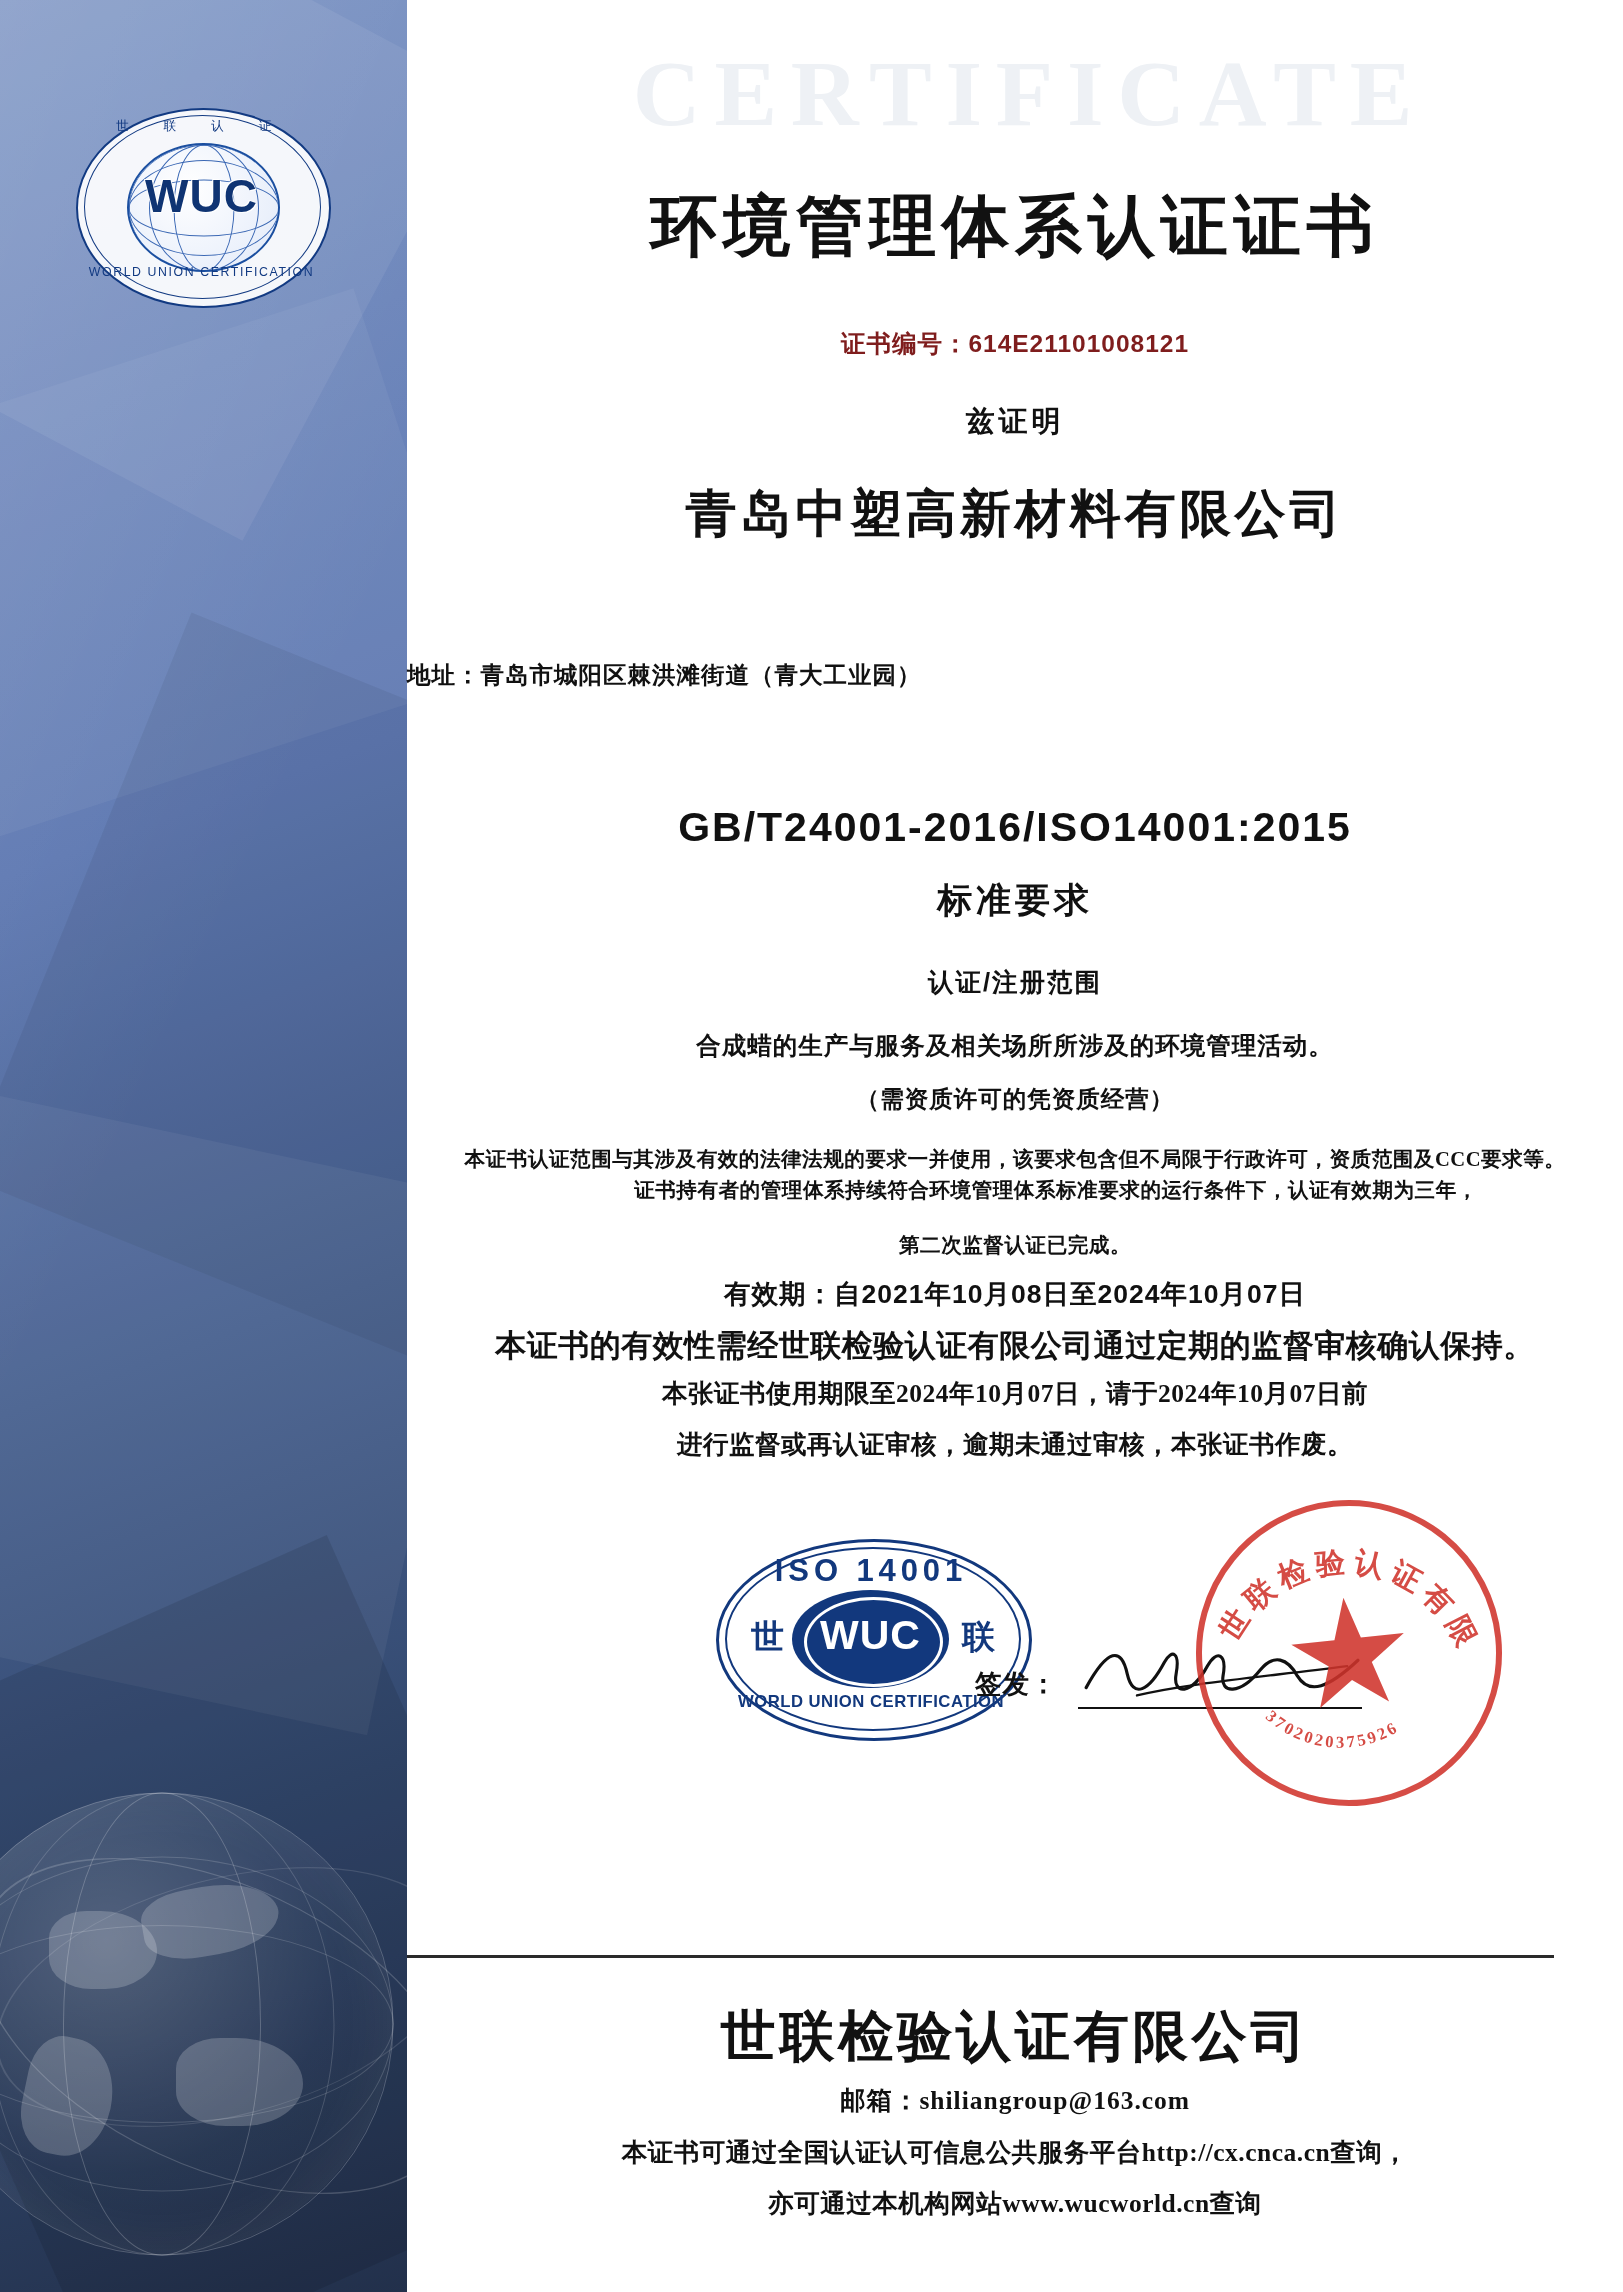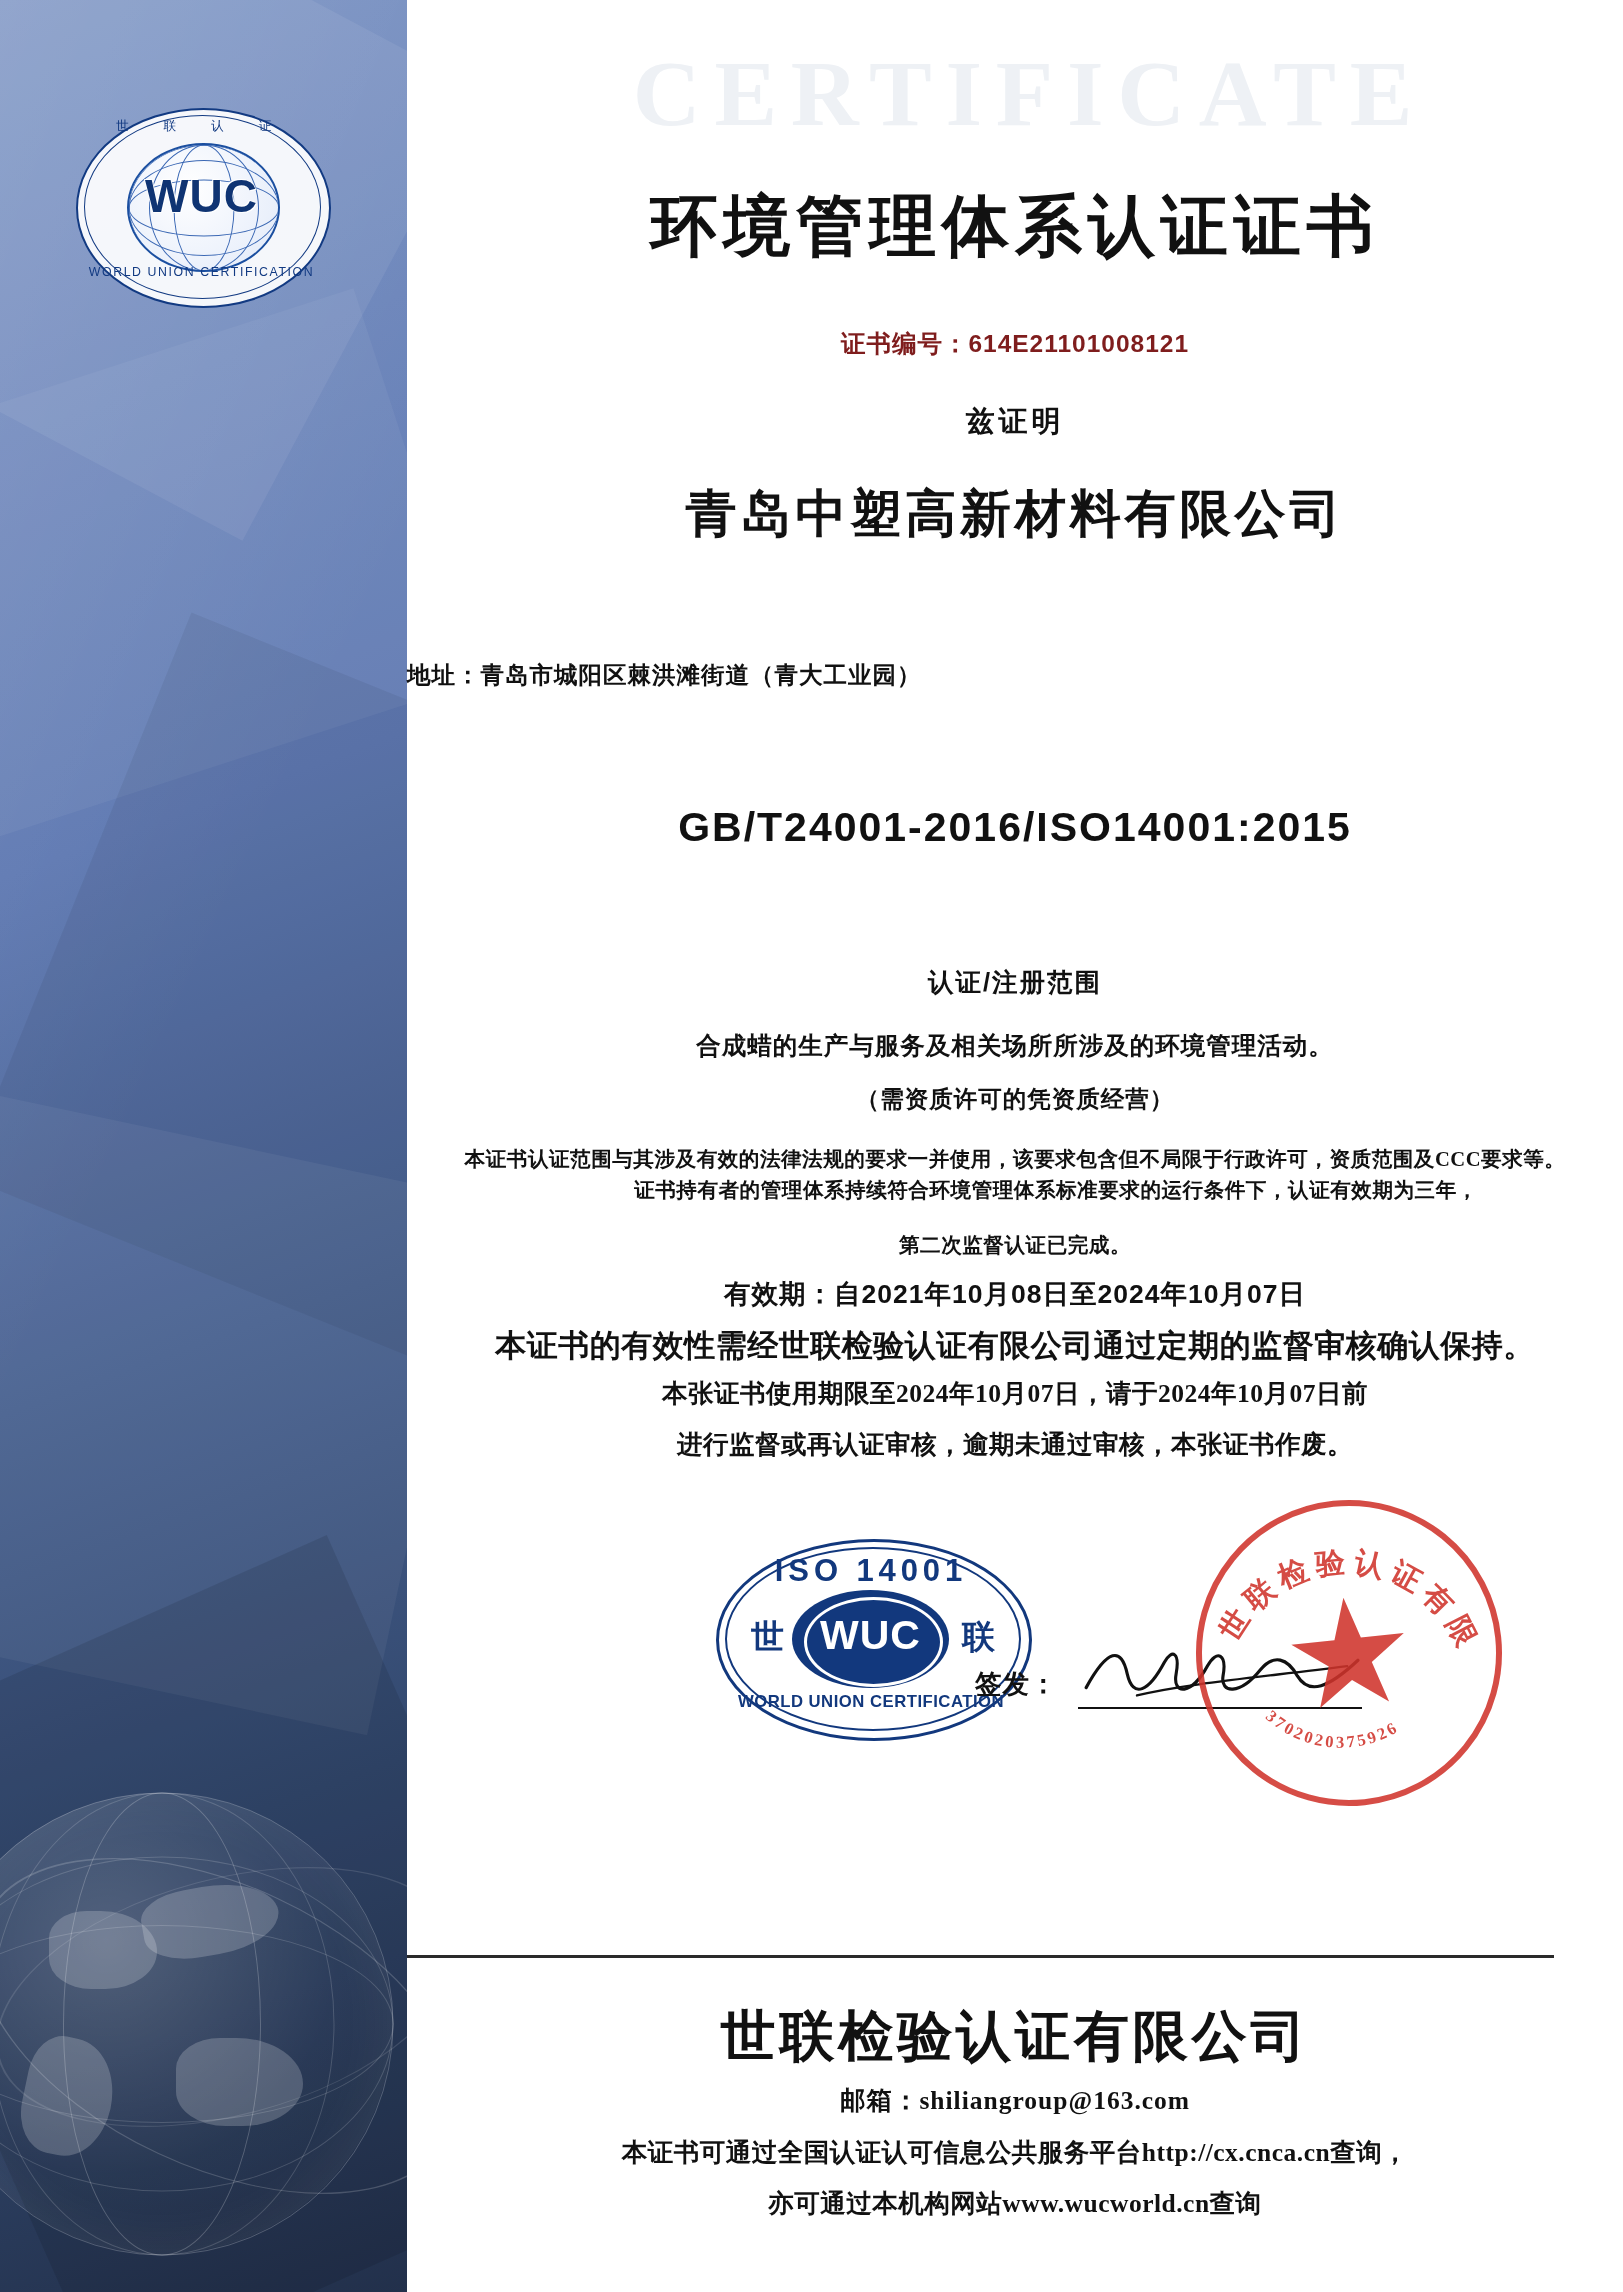--- a/index.html
+++ b/index.html
@@ -265,20 +265,21 @@
   <div class="watermark">CERTIFICATE</div>
 
   <div class="content">
 
     <div class="title">环境管理体系认证证书</div>
     <div class="cert-no">证书编号：614E21101008121</div>
     <div class="hereby">兹证明</div>
     <div class="company">青岛中塑高新材料有限公司</div>
     <div class="address">地址：青岛市城阳区棘洪滩街道（青大工业园）</div>
     <div class="standard">GB/T24001-2016/ISO14001:2015</div>
+    <div class="stdreq">标准要求</div>
     <div class="scope-label">认证/注册范围</div>
     <div class="scope-text">合成蜡的生产与服务及相关场所所涉及的环境管理活动。</div>
     <div class="scope-note">（需资质许可的凭资质经营）</div>
 
     <div class="para p1">本证书认证范围与其涉及有效的法律法规的要求一并使用，该要求包含但不局限于行政许可，资质范围及CCC要求等。</div>
     <div class="para p2">证书持有者的管理体系持续符合环境管理体系标准要求的运行条件下，认证有效期为三年，</div>
     <div class="para p3">第二次监督认证已完成。</div>
 
     <div class="validity">有效期：自2021年10月08日至2024年10月07日</div>
     <div class="para p4">本证书的有效性需经世联检验认证有限公司通过定期的监督审核确认保持。</div>

